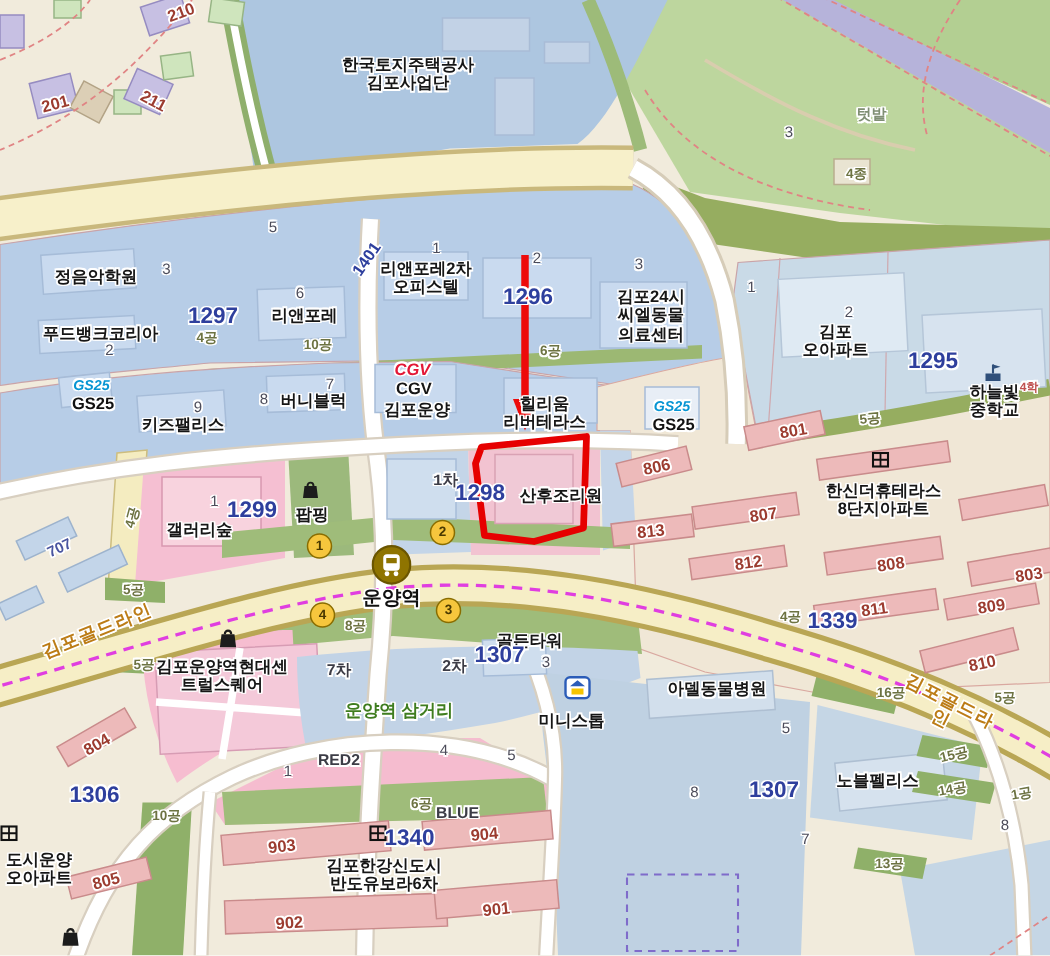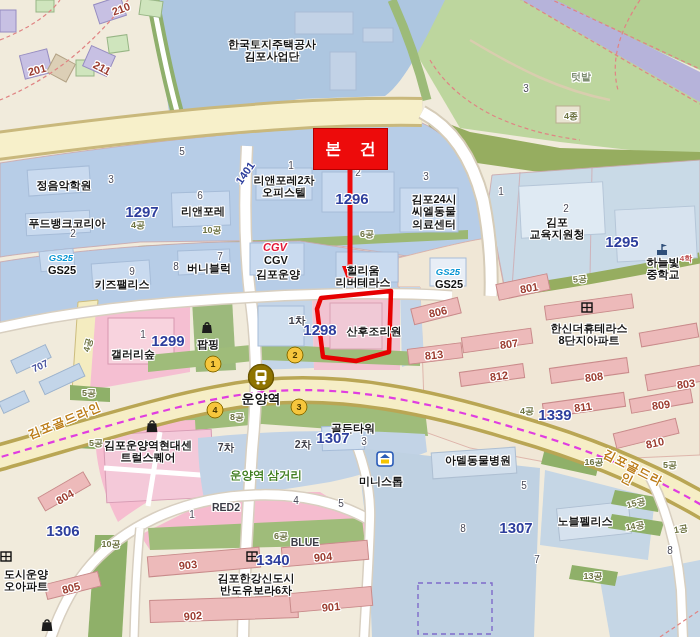--- a/index.html
+++ b/index.html
@@ -293,21 +293,21 @@
       <span class="lb poi" style="left: 284px; top: 186px;">리앤포레2차
 오피스텔</span>
       <span class="lb num" style="left: 291px; top: 166px;">1</span>
       <span class="lb pnum" style="left: 352px; top: 199px;">1296</span>
       <span class="lb num" style="left: 358px; top: 173px;">2</span>
       <span class="lb poi" style="left: 434px; top: 211px;">김포24시
 씨엘동물
 의료센터</span>
       <span class="lb num" style="left: 426px; top: 177px;">3</span>
       <span class="lb poi" style="left: 557px; top: 228px;">김포
-교육지원청</span>
+오아파트</span>
       <span class="lb num" style="left: 501px; top: 192px;">1</span>
       <span class="lb num" style="left: 566px; top: 209px;">2</span>
       <span class="lb pnum" style="left: 622px; top: 242px;">1295</span>
       <span class="lb poi" style="left: 663px; top: 268px;">하늘빛중학교</span>
       <span class="lb tinyred" style="left: 686px; top: 259px;">4학</span>
       <span class="lb gs" style="left: 61px; top: 258px;">GS25</span>
       <span class="lb gsname" style="left: 62px; top: 270px;">GS25</span>
       <span class="lb poi" style="left: 122px; top: 284px;">키즈팰리스</span>
       <span class="lb num" style="left: 132px; top: 272px;">9</span>
       <span class="lb poi" style="left: 209px; top: 268px;">버니블럭</span>
@@ -395,16 +395,13 @@
       <span class="lb poi-xs" style="left: 468px; top: 622px; margin-top: 36px;">공공청사</span>
     </div>
 
   <div id="exits">
       <span class="exit" style="left: 213px; top: 364px;">1</span>
       <span class="exit" style="left: 295px; top: 355px;">2</span>
       <span class="exit" style="left: 299px; top: 407px;">3</span>
       <span class="exit" style="left: 215px; top: 410px;">4</span>
     </div>
 
-  <div class="subject">
-    <span>본 건</span>
-  </div>
 </div>
 
 </body></html>

